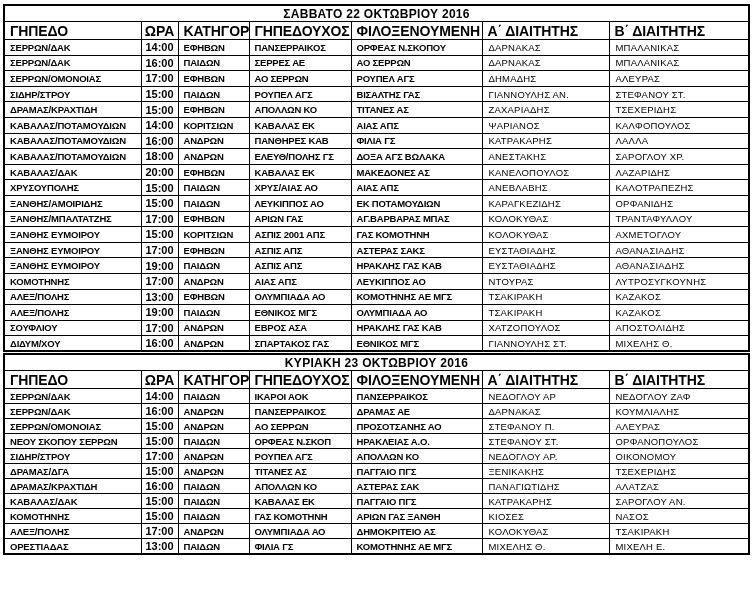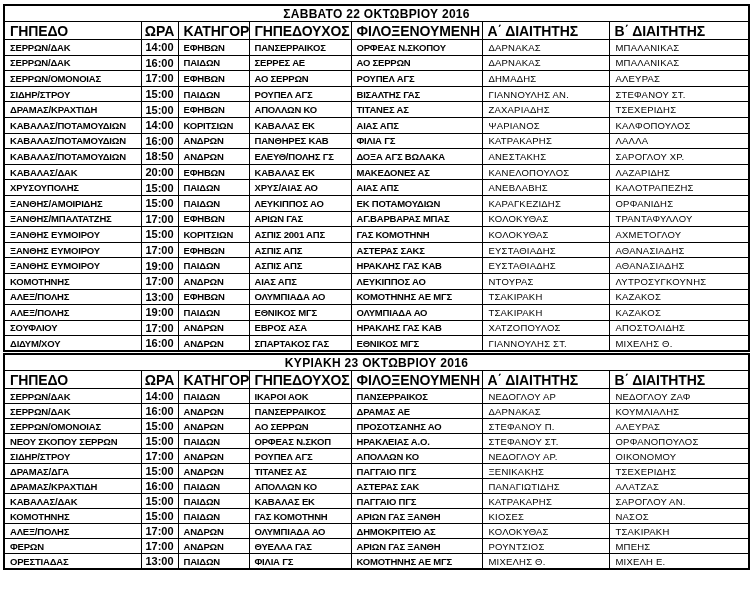--- a/index.html
+++ b/index.html
@@ -146,21 +146,21 @@
           <td class="c0">ΚΑΒΑΛΑΣ/ΠΟΤΑΜΟΥΔΙΩΝ</td>
           <td class="c1">16:00</td>
           <td class="c2">ΑΝΔΡΩΝ</td>
           <td class="c3">ΠΑΝΘΗΡΕΣ ΚΑΒ</td>
           <td class="c4">ΦΙΛΙΑ ΓΣ</td>
           <td class="c5">ΚΑΤΡΑΚΑΡΗΣ</td>
           <td class="c6">ΛΑΛΛΑ</td>
         </tr>
         <tr>
           <td class="c0">ΚΑΒΑΛΑΣ/ΠΟΤΑΜΟΥΔΙΩΝ</td>
-          <td class="c1">18:50</td>
+          <td class="c1">18:00</td>
           <td class="c2">ΑΝΔΡΩΝ</td>
           <td class="c3">ΕΛΕΥΘ/ΠΟΛΗΣ ΓΣ</td>
           <td class="c4">ΔΟΞΑ ΑΓΣ ΒΩΛΑΚΑ</td>
           <td class="c5">ΑΝΕΣΤΑΚΗΣ</td>
           <td class="c6">ΣΑΡΟΓΛΟΥ ΧΡ.</td>
         </tr>
         <tr>
           <td class="c0">ΚΑΒΑΛΑΣ/ΔΑΚ</td>
           <td class="c1">20:00</td>
           <td class="c2">ΕΦΗΒΩΝ</td>
@@ -380,29 +380,20 @@
         <tr>
           <td class="c0">ΑΛΕΞ/ΠΟΛΗΣ</td>
           <td class="c1">17:00</td>
           <td class="c2">ΑΝΔΡΩΝ</td>
           <td class="c3">ΟΛΥΜΠΙΑΔΑ ΑΟ</td>
           <td class="c4">ΔΗΜΟΚΡΙΤΕΙΟ ΑΣ</td>
           <td class="c5">ΚΟΛΟΚΥΘΑΣ</td>
           <td class="c6">ΤΣΑΚΙΡΑΚΗ</td>
         </tr>
         <tr>
-          <td class="c0">ΦΕΡΩΝ</td>
-          <td class="c1">17:00</td>
-          <td class="c2">ΑΝΔΡΩΝ</td>
-          <td class="c3">ΘΥΕΛΛΑ ΓΑΣ</td>
-          <td class="c4">ΑΡΙΩΝ ΓΑΣ ΞΑΝΘΗ</td>
-          <td class="c5">ΡΟΥΝΤΣΙΟΣ</td>
-          <td class="c6">ΜΠΕΗΣ</td>
-        </tr>
-        <tr>
           <td class="c0">ΟΡΕΣΤΙΑΔΑΣ</td>
           <td class="c1">13:00</td>
           <td class="c2">ΠΑΙΔΩΝ</td>
           <td class="c3">ΦΙΛΙΑ ΓΣ</td>
           <td class="c4">ΚΟΜΟΤΗΝΗΣ ΑΕ ΜΓΣ</td>
           <td class="c5">ΜΙΧΕΛΗΣ Θ.</td>
           <td class="c6">ΜΙΧΕΛΗ Ε.</td>
         </tr>
       </tbody>
   </table>

